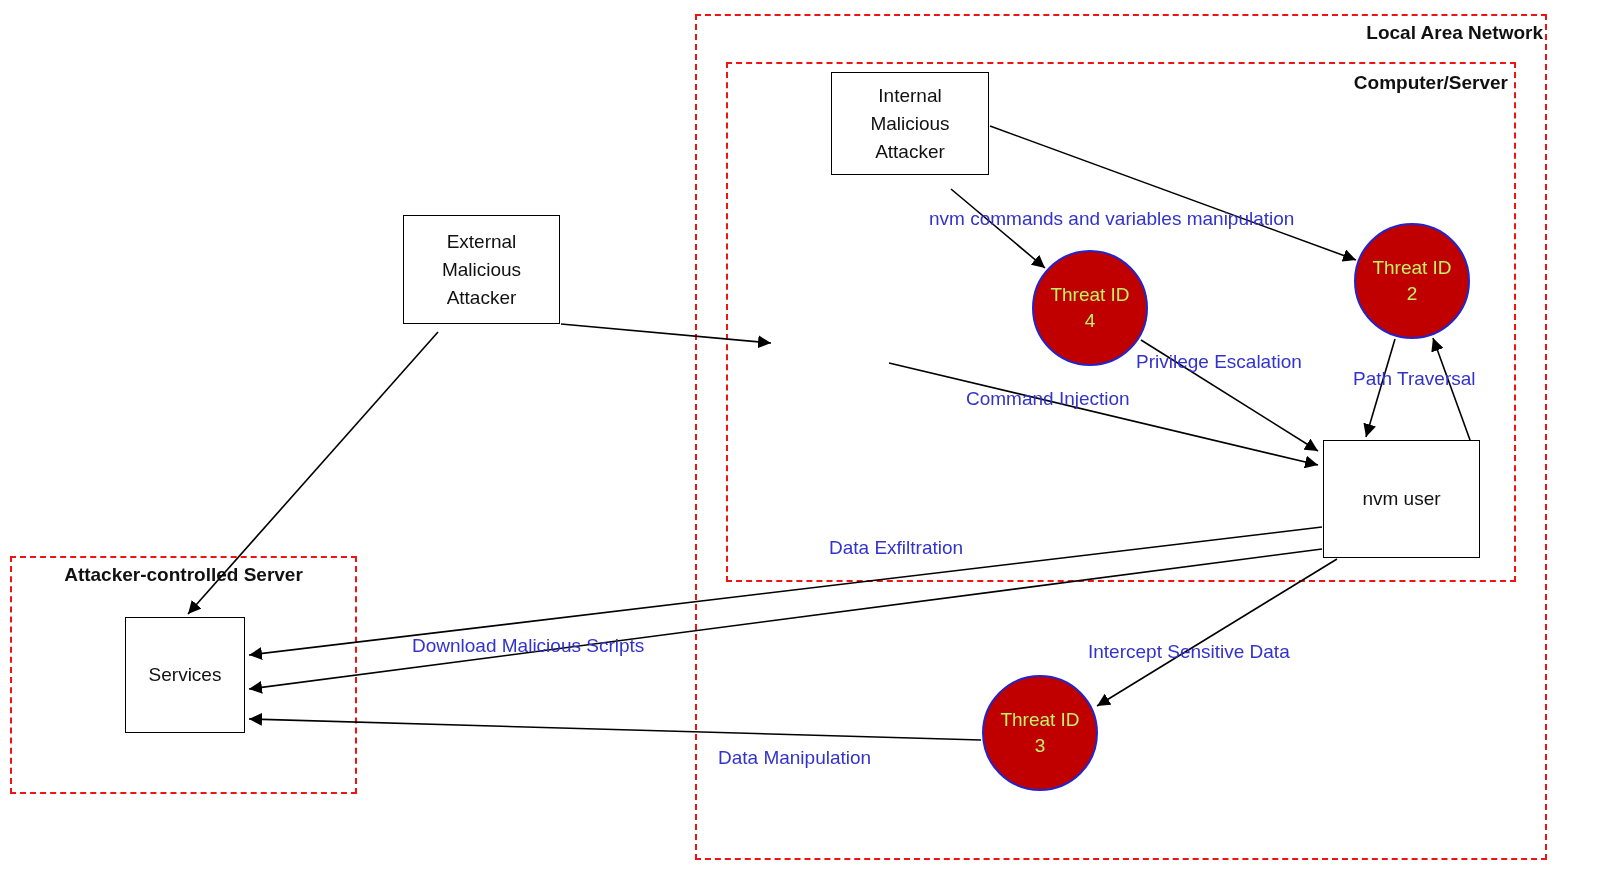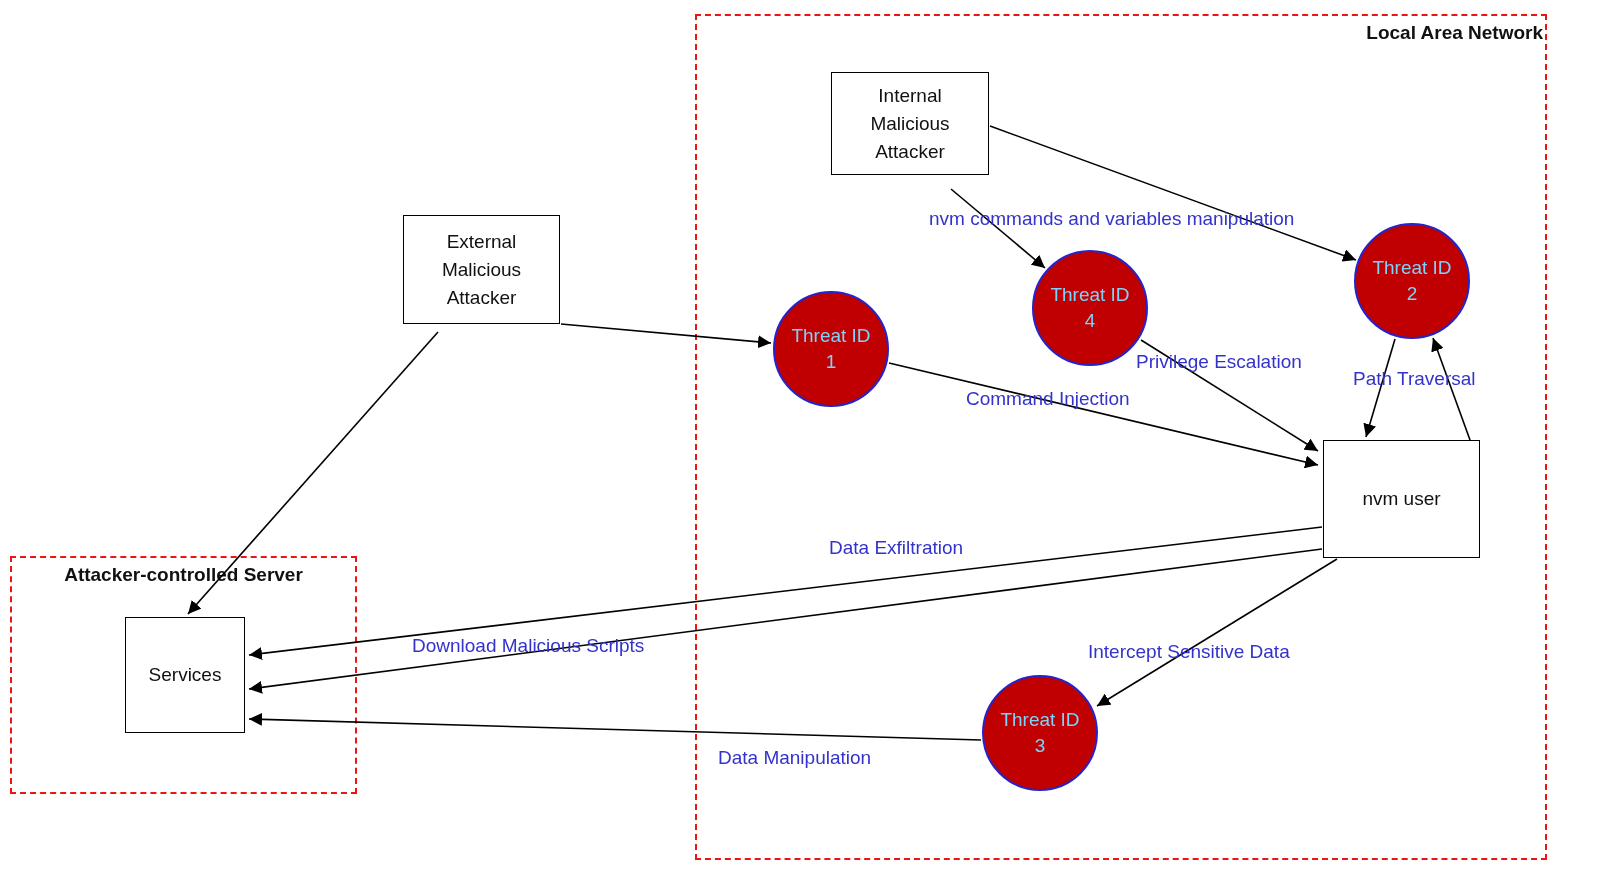--- a/index.html
+++ b/index.html
@@ -53,21 +53,21 @@
     position: absolute;
     width: 116px;
     height: 116px;
     border-radius: 50%;
     background: var(--threat-fill);
     border: 2px solid var(--threat-stroke);
     display: flex;
     align-items: center;
     justify-content: center;
     text-align: center;
-    color: #7dd3fc;
+    color: #bef264;
     font-size: 19px;
     line-height: 26px;
     z-index: 3;
   }
   .threat span { display: block; max-width: 88px; margin: 0 auto; }
   .edge-label {
     position: absolute;
     color: var(--edge-label);
     font-size: 19px;
     white-space: nowrap;
@@ -76,20 +76,23 @@
 </style>
 </head>
 <body>
 
 <div id="canvas">
 
   <div class="boundary" style="left:695px; top:14px; width:852px; height:846px;">
     <div class="boundary-label" style="right:2px; top:6px;">Local Area Network</div>
   </div>
 
+  <div class="boundary" style="left:726px; top:62px; width:790px; height:520px;">
+    <div class="boundary-label" style="right:6px; top:8px;">Computer/Server</div>
+  </div>
 
   <div class="boundary" style="left:10px; top:556px; width:347px; height:238px;">
     <div class="boundary-label" style="left:0; top:6px; width:100%; text-align:center;">Attacker-controlled Server</div>
   </div>
 
   <svg id="edges" width="1614" height="896" viewBox="0 0 1614 896">
     <defs>
       <marker id="arrowhead" viewBox="0 0 10 10" refX="10" refY="5" markerWidth="13" markerHeight="13" markerUnits="userSpaceOnUse" orient="auto-start-reverse">
         <path d="M0,0 L10,5 L0,10 z" fill="#000000"></path>
       </marker>
@@ -117,23 +120,20 @@
   </div>
 
   <div class="node wide" style="left:1323px; top:440px; width:157px; height:118px;">
     <span>nvm user</span>
   </div>
 
   <div class="node" style="left:125px; top:617px; width:120px; height:116px;">
     <span>Services</span>
   </div>
 
-  <div class="threat" style="left:773px; top:291px;">
-    <span>Threat ID 1</span>
-  </div>
 
   <div class="threat" style="left:1354px; top:223px;">
     <span>Threat ID 2</span>
   </div>
 
   <div class="threat" style="left:982px; top:675px;">
     <span>Threat ID 3</span>
   </div>
 
   <div class="threat" style="left:1032px; top:250px;">

